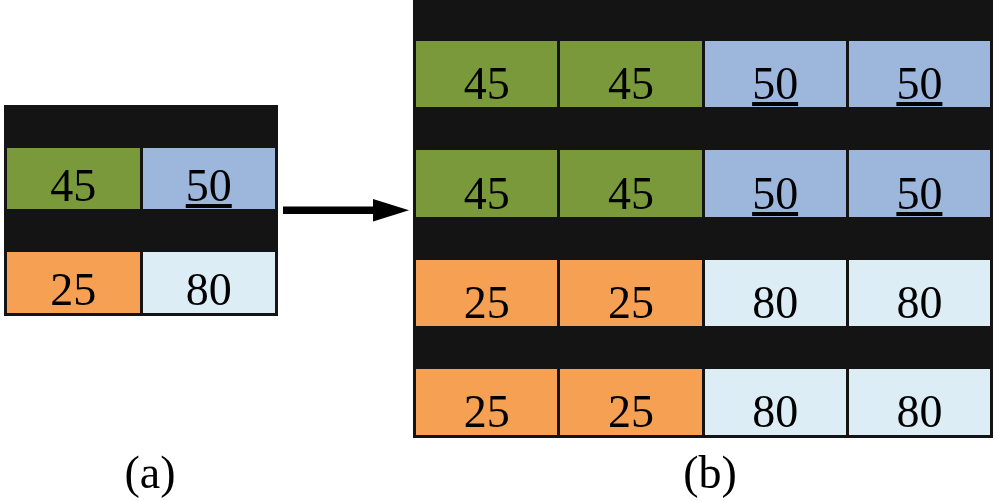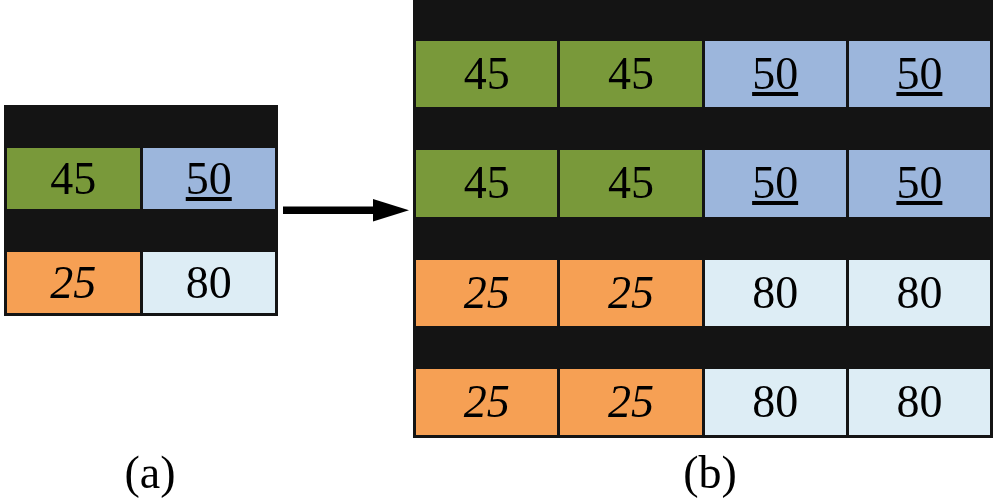--- a/index.html
+++ b/index.html
@@ -39,35 +39,35 @@
     left: 413px;
     top: -2px;
     width: 580px;
     height: 440px;
     grid-template-columns: 1fr 1fr 1fr 1fr;
     grid-template-rows: 1fr 1fr 1fr 1fr;
   }
 
   .cell {
     display: flex;
-    align-items: center;
+    align-items: flex-end;
     justify-content: center;
     font-family: "Liberation Serif", "DejaVu Serif", serif;
     color: #000000;
     line-height: 1;
     user-select: none;
     margin-top: 40px;
   }
   #grid-a .cell { font-size: 46px; }
   #grid-b .cell { font-size: 46px; }
 
   
   .cell.green  { background: #79993a; }
   .cell.blue   { background: #9cb6dc; text-decoration: underline; }
-  .cell.orange { background: #f6a054; font-style: italic; }
+  .cell.orange { background: #f6a054; }
   .cell.pale   { background: #ddedf5; }
 
   
   #arrow {
     position: absolute;
     left: 283px;
     top: 198px;
     width: 126px;
     height: 24px;
   }

